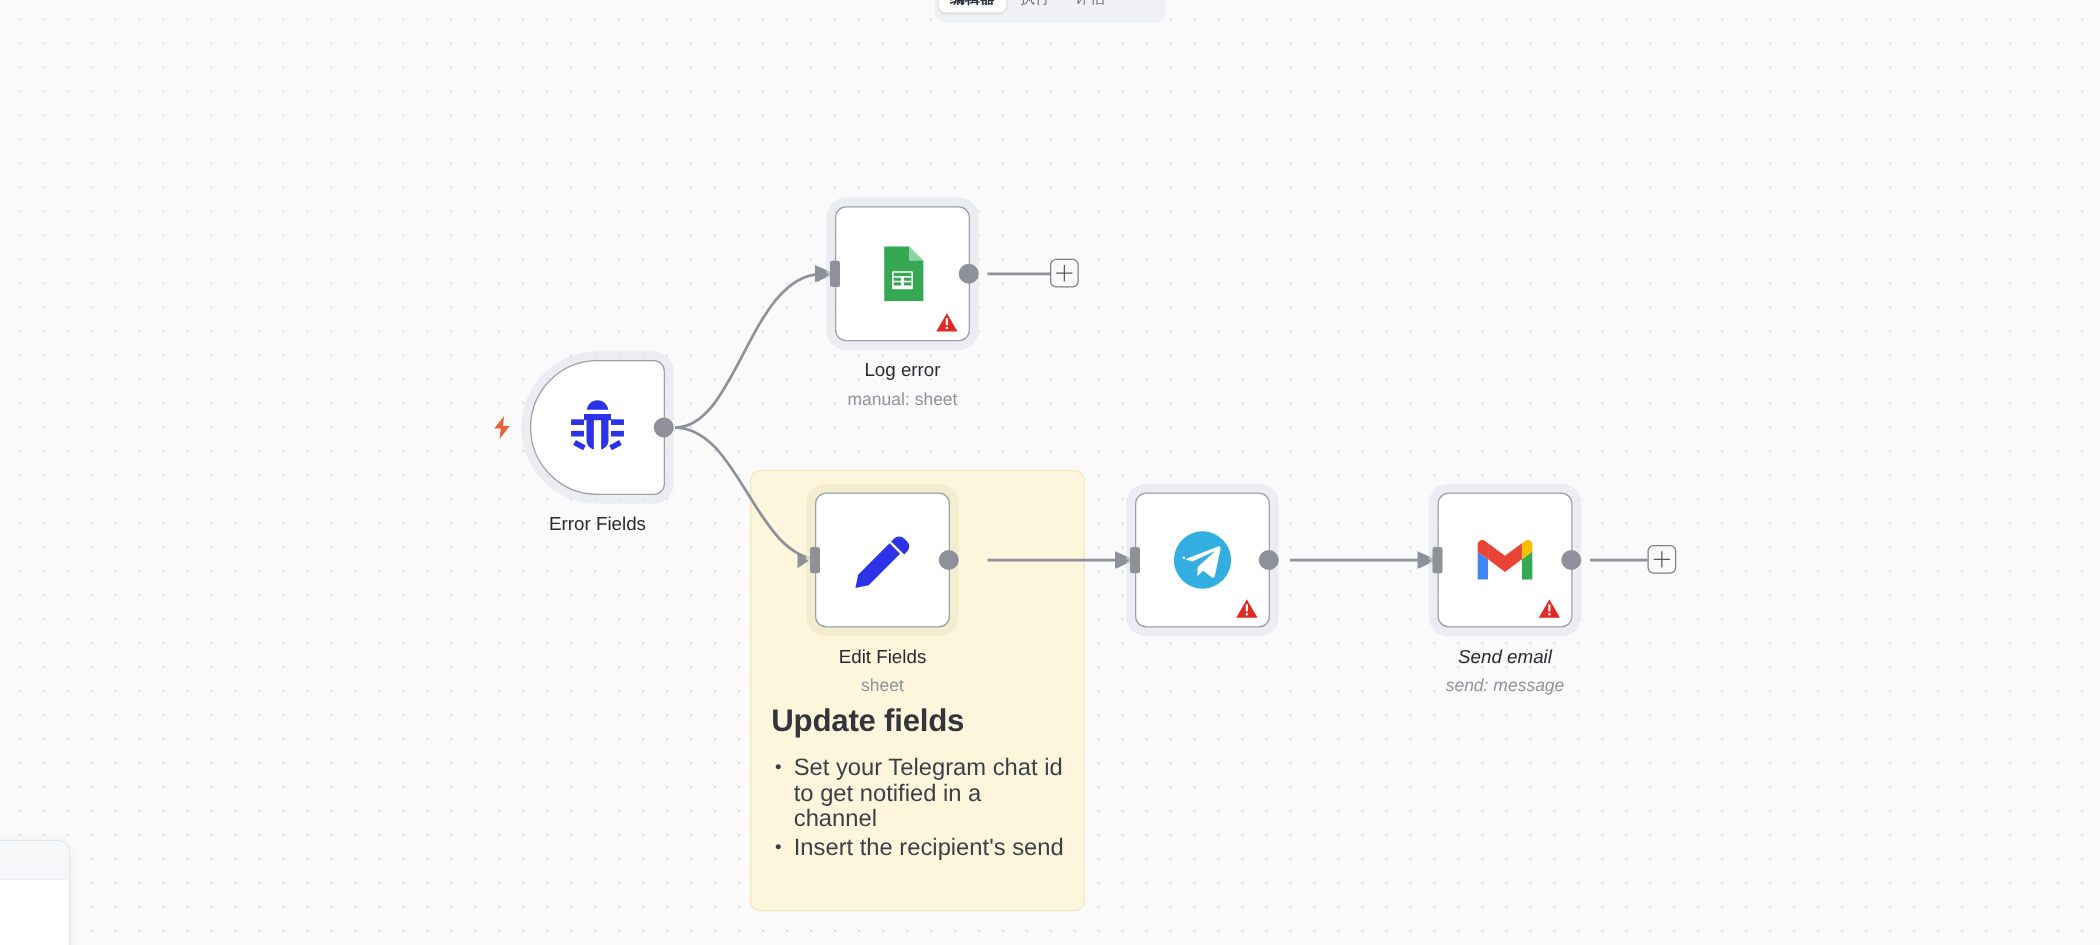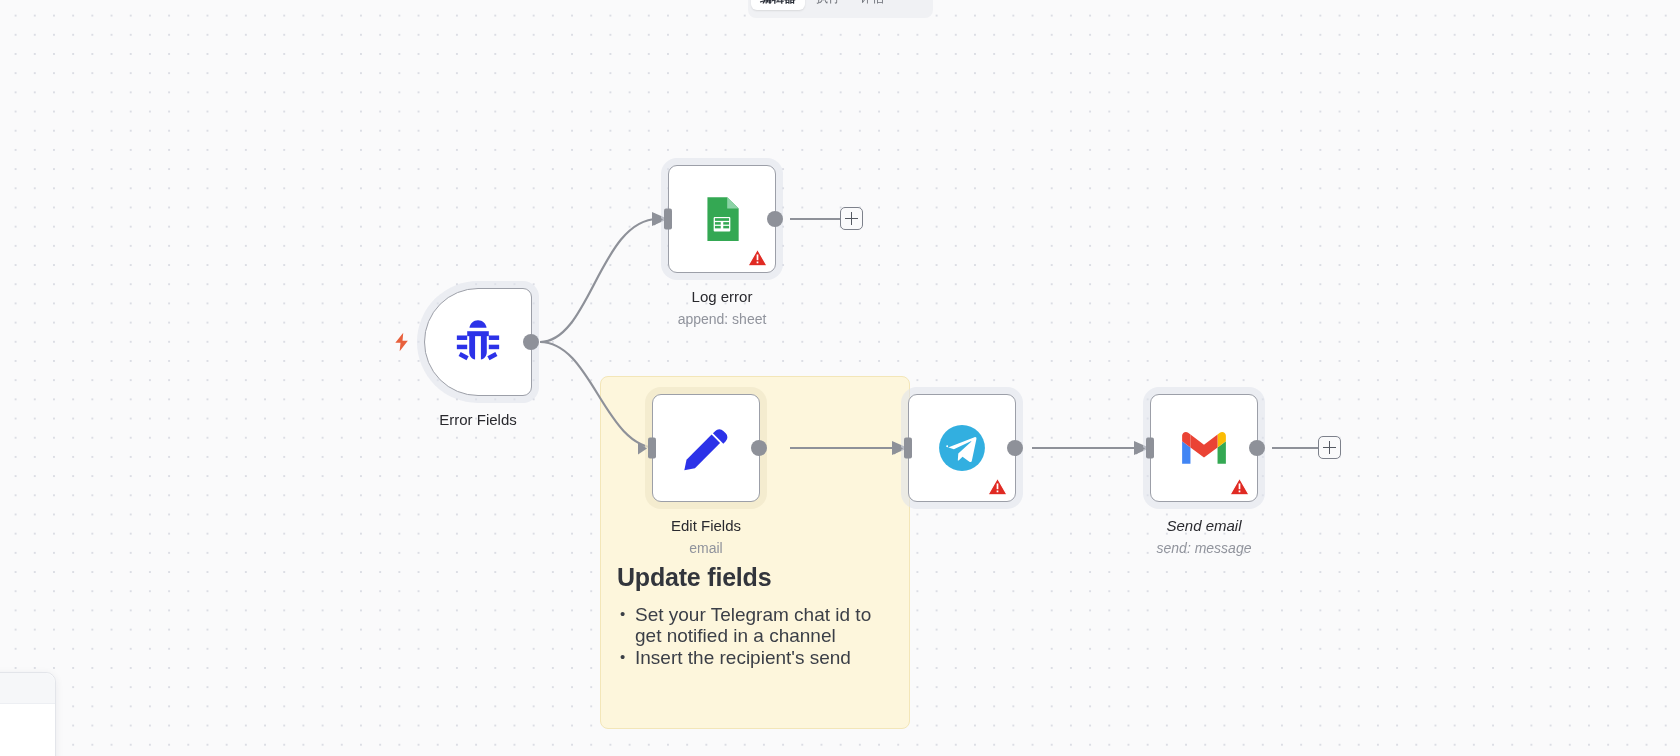--- a/index.html
+++ b/index.html
@@ -64,21 +64,21 @@
     position:absolute; left:0; top:0; right:0; height:30px;
     background:#F6F7F9;
     border-radius:10px 10px 0 0;
     border-bottom:1px solid #EDEFF3;
   }
 
   
   #sticky {
     position: absolute;
     left: 600px; top: 376px;
-    width: 310px; height: 353px;
+    width: 268px; height: 353px;
     background: #FDF6DC;
     border: 1px solid #F3E6B8;
     border-radius: 8px;
     z-index: 5;
     padding: 0;
   }
   #sticky-body {
     position: absolute;
     left: 16px; right: 16px;
     top: 186px;
@@ -301,36 +301,36 @@
         <svg viewBox="0 0 24 22" width="21" height="19">
           <path d="M12 1.4 L23 20.6 H1 Z" fill="#E02A23" stroke="#FFFFFF" stroke-width="1.4"></path>
           <rect x="11" y="7.5" width="2" height="6.6" fill="#FFFFFF"></rect>
           <rect x="11" y="15.6" width="2" height="2.1" fill="#FFFFFF"></rect>
         </svg>
       </div>
       <div class="port-out"></div>
     </div>
     <div class="node-label">
       <div class="node-title">Log error</div>
-      <div class="node-sub">append: sheet</div>
+      <div class="node-sub">manual: sheet</div>
     </div>
   </div>
 
   <div class="node" style="left:652px; top:394px;">
     <div class="node-box on-sticky">
       <div class="port-in"></div>
       <svg class="node-icon" width="52" height="52" viewBox="0 0 24 24">
         <path fill="#2C32E8" d="M3 17.4 L14.6 5.8 l3.9 3.9 L6.9 21.3 L2 22.3 Z"></path>
         <path fill="#2C32E8" d="M16.3 4.1 a2.6 2.6 0 0 1 3.7 0 l1.1 1.1 a2.6 2.6 0 0 1 0 3.7 l-1.1 1.1 -4.8 -4.8 Z"></path>
       </svg>
       <div class="port-out"></div>
     </div>
     <div class="node-label">
       <div class="node-title">Edit Fields</div>
-      <div class="node-sub">email</div>
+      <div class="node-sub">sheet</div>
     </div>
   </div>
 
   <div class="node" style="left:908px; top:394px;">
     <div class="node-box">
       <div class="port-in"></div>
       <svg class="node-icon" width="50" height="50" viewBox="0 0 48 48">
         <circle cx="24" cy="24" r="22" fill="#32AFE0"></circle>
         <path fill="#FFFFFF" d="M10.6 23.4 L36 13.6 c1.2-.45 2.2.3 1.8 2.1 l-4.3 20.4 c-.3 1.45-1.2 1.8-2.4 1.1 l-6.6-4.9 -3.2 3.1 c-.35.35-.65.65-1.35.65 l.48-6.8 12.4-11.2c.54-.48-.12-.75-.84-.28L16.2 25.1 l-6.6-2.05c-1.43-.45-1.46-1.43.99-1.65z"></path>
       </svg>

